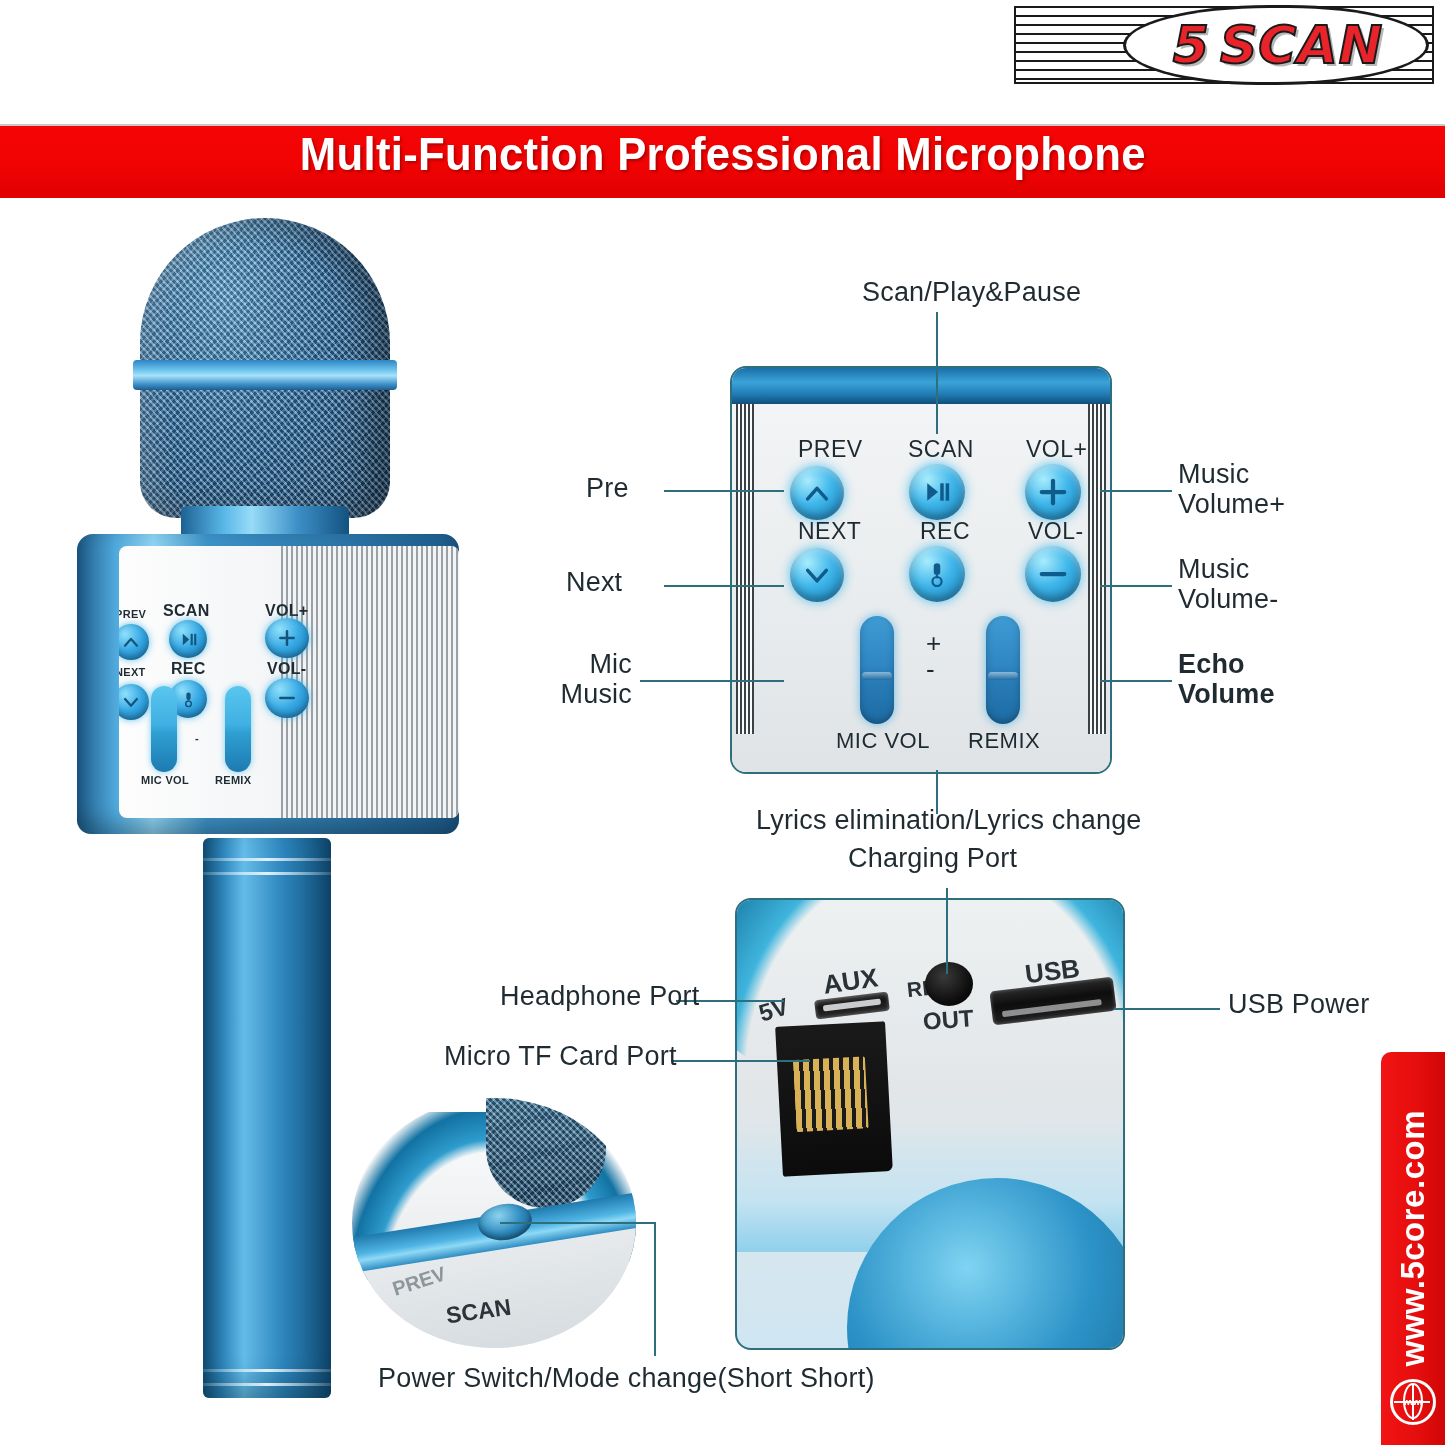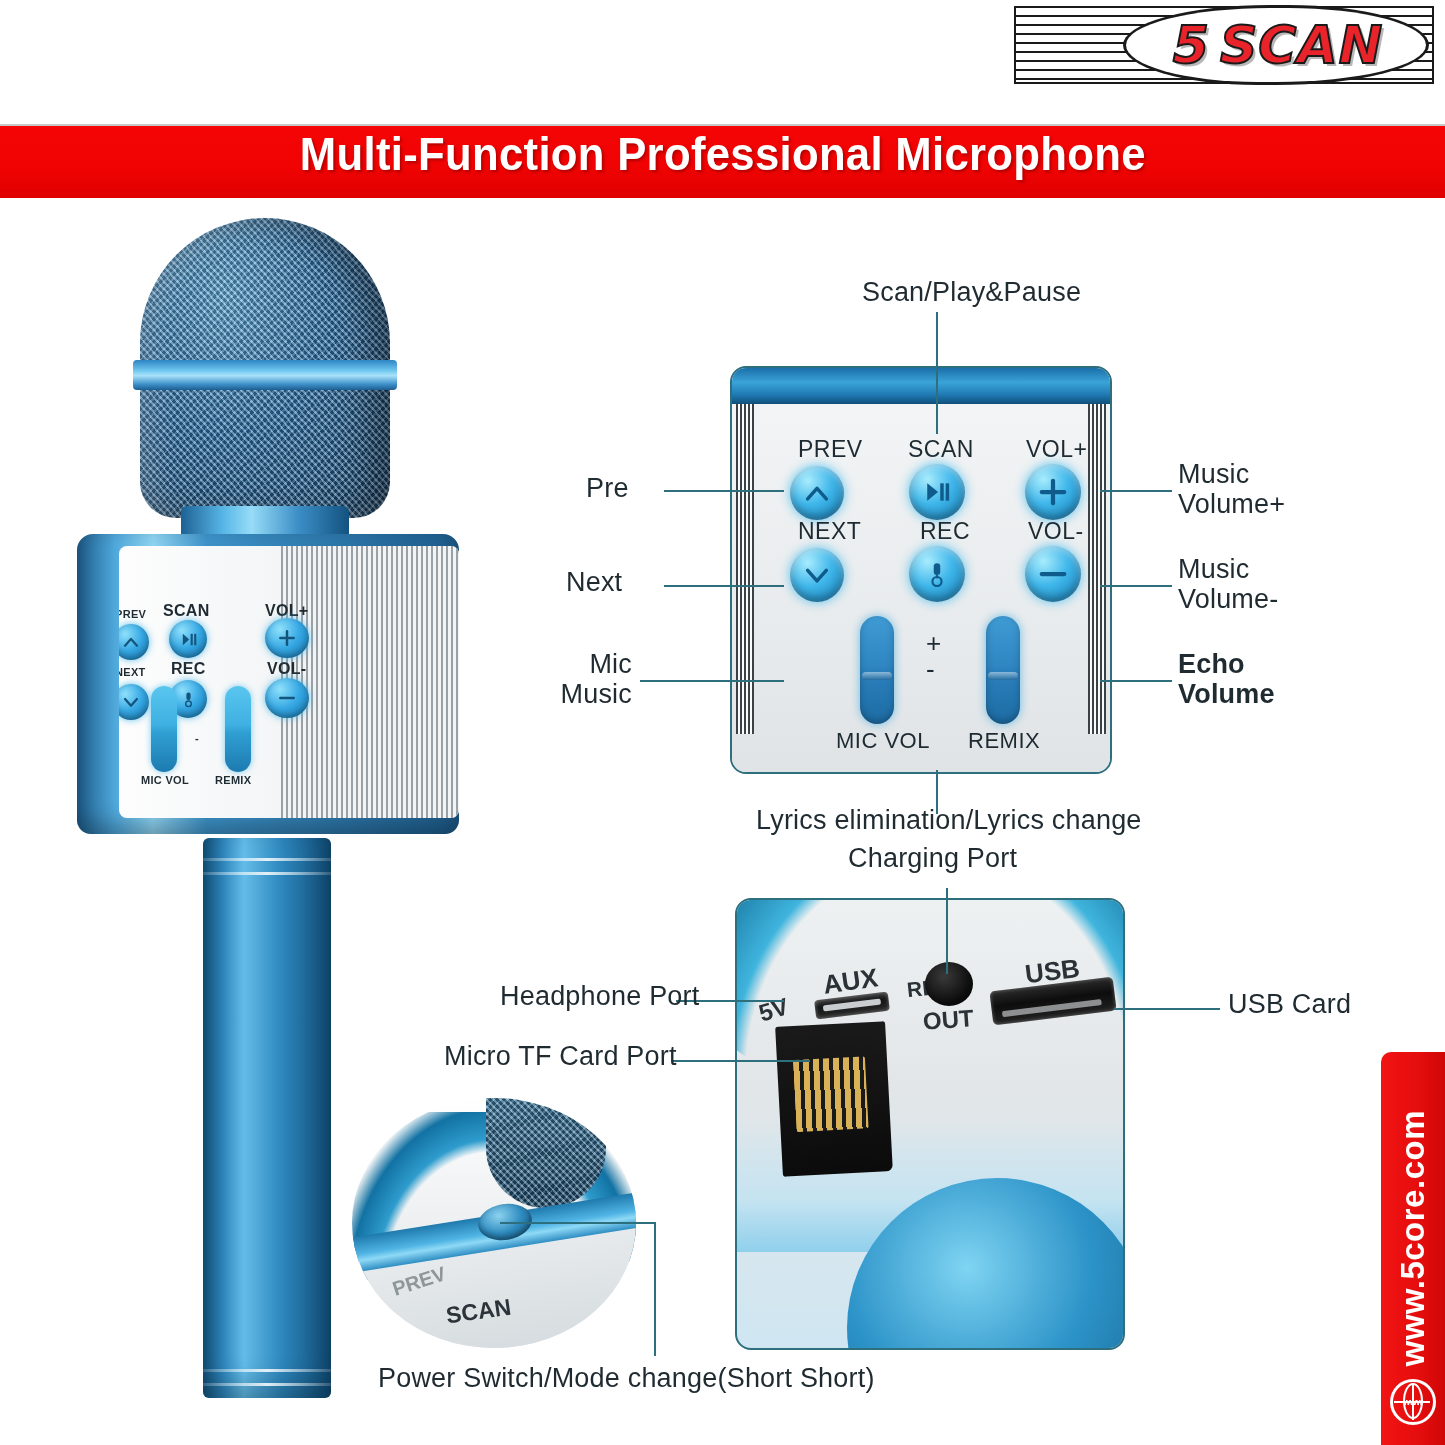--- a/index.html
+++ b/index.html
@@ -510,21 +510,21 @@
     </div>
   </div>
 
   <div class="lead v" style="left:946px; top:888px; height:86px;"></div>
   <div class="lead h" style="left:676px; top:1000px; width:108px;"></div>
   <div class="lead h" style="left:672px; top:1060px; width:138px;"></div>
   <div class="lead h" style="left:1114px; top:1008px; width:106px;"></div>
 
   <div class="callout" style="left:500px; top:982px;">Headphone Port</div>
   <div class="callout" style="left:444px; top:1042px;">Micro TF Card Port</div>
-  <div class="callout" style="left:1228px; top:990px;">USB Card</div>
+  <div class="callout" style="left:1228px; top:990px;">USB Power</div>
 
   <div class="power-inset">
     <div class="pi-rim"></div>
     <div class="pi-mesh"></div>
     <div class="pi-band"></div>
     <div class="pi-face"></div>
     <div class="pi-btn"></div>
     <div class="pi-lbl" style="left:40px; top:172px; font-size:20px; transform:rotate(-18deg); color:#8f9699;">PREV</div>
     <div class="pi-lbl" style="left:94px; top:200px; font-size:23px; transform:rotate(-8deg);">SCAN</div>
   </div>

